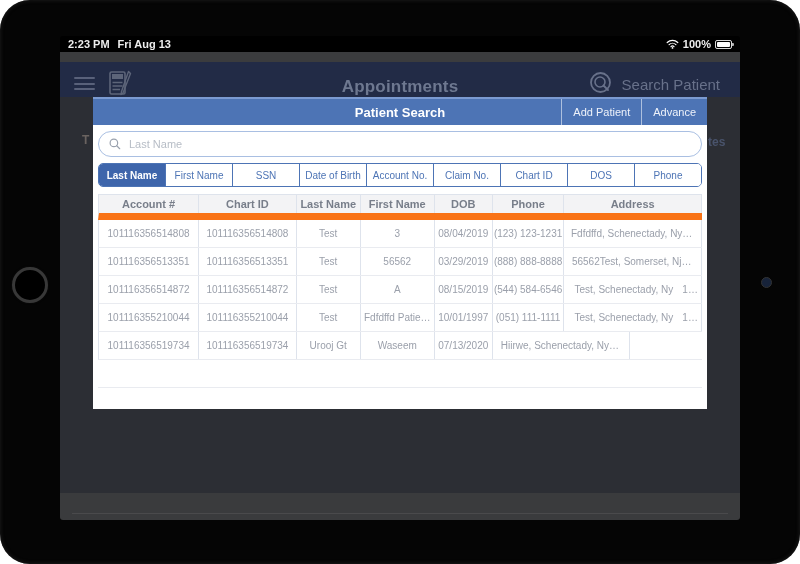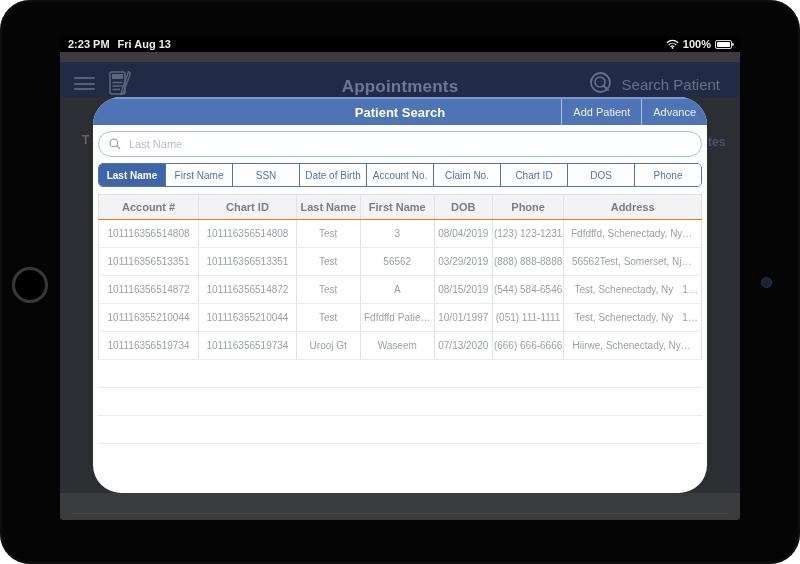--- a/index.html
+++ b/index.html
@@ -27,41 +27,41 @@
   .burger{width:21px;height:13px;display:flex;flex-direction:column;justify-content:space-between;cursor:pointer;}
   .burger span{display:block;height:2px;background:#59617a;border-radius:1px;}
   .nav-title{position:absolute;left:0;right:0;text-align:center;color:#6e7890;font-size:17px;font-weight:bold;letter-spacing:.2px;}
   .nav-search{margin-left:auto;display:flex;align-items:center;gap:7px;padding-right:20px;color:#68718a;font-size:15px;cursor:pointer;}
   .app-bg{position:absolute;left:0;top:61px;width:100%;height:396px;background:#2c2e34;}
   .frag-left{position:absolute;left:22px;top:97px;color:#6a6360;font-size:12px;font-weight:bold;}
   .frag-right{position:absolute;left:648px;top:99px;color:#49536b;font-size:12px;font-weight:bold;}
   .bottom-strip{position:absolute;left:0;top:457px;width:100%;height:27px;background:#3a3b3d;}
   .strip-line{position:absolute;left:12px;right:12px;top:20px;height:1px;background:#4a4a4c;}
   
-  .modal{position:absolute;left:33px;top:61px;width:614px;height:396px;background:#ffffff;overflow:hidden;border-radius:28px;}
+  .modal{position:absolute;left:33px;top:61px;width:614px;height:312px;background:#ffffff;overflow:hidden;}
   .m-header{height:28px;background:#4d74b5;border-top:2px solid #7b9ad1;box-sizing:border-box;
     display:flex;align-items:center;position:relative;}
   .m-title{position:absolute;left:0;right:0;text-align:center;color:#fff;font-size:13px;font-weight:bold;}
   .m-hbtns{margin-left:auto;display:flex;height:100%;position:relative;z-index:1;}
   .m-hbtn{display:flex;align-items:center;padding:0 11px;color:#eef2fa;font-size:11px;
     border-left:1px solid rgba(255,255,255,.55);cursor:pointer;white-space:nowrap;}
   .m-body{padding:6px 5px 0;}
   .search-pill{height:26px;border:1.5px solid #a9bfe2;border-radius:14px;display:flex;align-items:center;
     padding:0 10px;box-sizing:border-box;margin-bottom:6px;background:#fff;}
   .search-pill input{border:none;outline:none;flex:1;font-size:11px;color:#555;margin-left:6px;
     font-family:"Liberation Sans",sans-serif;background:transparent;}
   .search-pill input::placeholder{color:#b7bdc6;}
   .tabs{height:22px;border:1px solid #4d74b5;border-radius:5px;display:flex;overflow:hidden;margin-bottom:7px;}
   .tab{flex:1;display:flex;align-items:center;justify-content:center;font-size:10px;color:#4d74b5;
     border-left:1px solid #4d74b5;cursor:pointer;white-space:nowrap;background:#fff;}
   .tab:first-child{border-left:none;}
   .tab.sel{background:#3e65ab;color:#fff;font-weight:bold;}
   
   .tr{display:flex;border-left:1px solid #dee3ec;border-bottom:1px solid #e9ebf0;box-sizing:border-box;}
-  .tr.head{height:26px;background:#f3f3f5;border-top:1px solid #dee3ec;border-bottom:1px solid #f97316;justify-content:center;}
+  .tr.head{height:26px;background:#f3f3f5;border-top:1px solid #dee3ec;border-bottom:7px solid #f97316;}
   .tr.data{height:28px;cursor:pointer;}
   .tr.empty{height:28px;border-left:none;}
   .td,.th{display:flex;align-items:center;justify-content:center;border-right:1px solid #dee3ec;
     box-sizing:border-box;overflow:hidden;white-space:nowrap;padding:0 3px;}
   .th{font-size:11px;font-weight:bold;color:#787e8a;}
   .td{font-size:10px;color:#9ba0ab;}
   .c0{width:16.6%}.c1{width:16.2%}.c2{width:10.6%}.c3{width:12.3%}.c4{width:9.6%}.c5{width:11.9%}.c6{width:22.8%}
   .td.addr .a-main{flex:1;text-align:center;overflow:hidden;white-space:nowrap;}
   .td.addr .a-tail{padding-left:2px;}
   
@@ -226,21 +226,20 @@
                   <span class="a-tail">1…</span>
               </div>
             </div>
 
             <div class="tr data">
               <div class="td c0">101116356519734</div>
               <div class="td c1">101116356519734</div>
               <div class="td c2">Urooj Gt</div>
               <div class="td c3">Waseem</div>
               <div class="td c4">07/13/2020</div>
-              <div class="td c5">(666) 666-6666</div>
               <div class="td c6 addr">
                 <span class="a-main">Hiirwe, Schenectady, Ny…</span>
                   <span class="a-tail"></span>
               </div>
             </div>
 
             <div class="tr empty"></div>
             <div class="tr empty"></div>
             <div class="tr empty"></div>
           </div>

